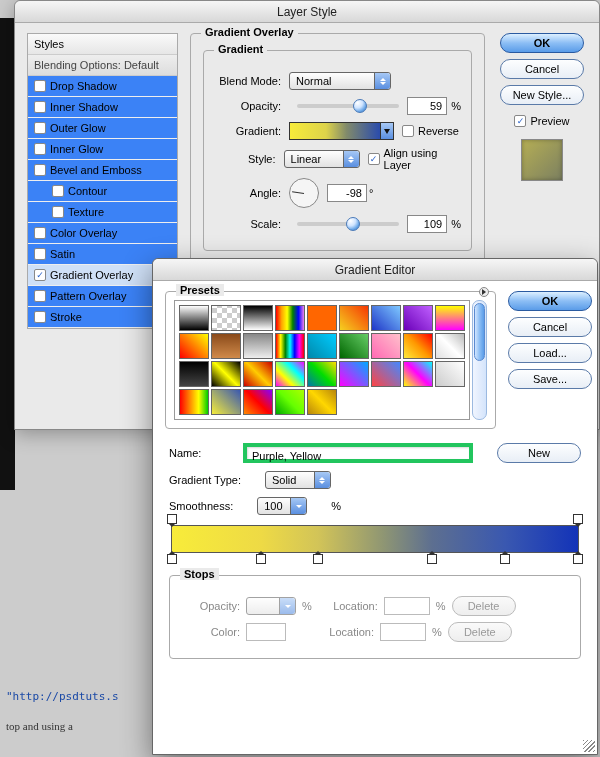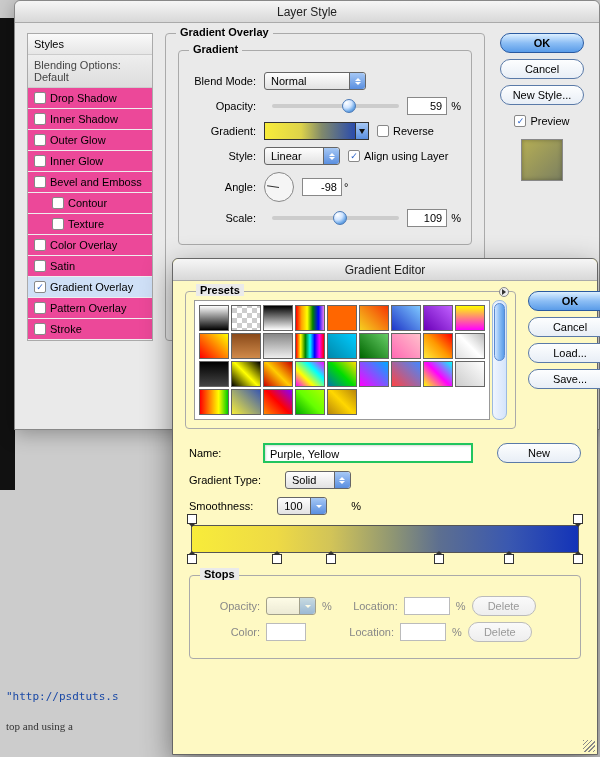--- a/index.html
+++ b/index.html
@@ -7,21 +7,21 @@
   .bg-dark { position: absolute; left: 0; top: 18px; width: 15px; height: 472px; background: #111; }
   .bg-text { position: absolute; left: 6px; font-family: Monaco, monospace; font-size: 11px; color: #1a49a6; }
   .layer-style-window {
     position: absolute; left: 14px; top: 0; right: 0; height: 430px;
     background: #eaeaea; border: 1px solid #888; border-radius: 6px 6px 0 0;
     box-shadow: 0 4px 20px rgba(0,0,0,.3);
   }
   .titlebar { height: 22px; line-height: 22px; text-align: center; font-size: 12px; color: #222;
     background: linear-gradient(#f6f6f6,#d8d8d8); border-radius: 6px 6px 0 0; border-bottom: 1px solid #aaa; }
   .ls-body { display: flex; padding: 10px 12px; gap: 12px; }
-  .styles-list { width: 126px; border: 1px solid #aaa; background: #ec4899; }
+  .styles-list { width: 151px; border: 1px solid #aaa; background: #3b82f6; }
   .styles-head { background: linear-gradient(#fafafa,#e6e6e6); padding: 4px 6px; border-bottom: 1px solid #ccc; }
   .styles-sub  { background: linear-gradient(#eee,#ddd); padding: 4px 6px; border-bottom: 1px solid #ccc; color: #444; }
   .style-item { padding: 4px 6px; border-bottom: 1px solid #eee; display: flex; align-items: center; gap: 4px; }
   .style-item.selected { background: #cfe0f7; }
   .style-item.indent { padding-left: 24px; }
   .cbox { width: 12px; height: 12px; border: 1px solid #888; background: #fff; display: inline-block; border-radius: 2px; flex-shrink: 0; text-align: center; line-height: 10px; font-size: 9px; color: #2a62c8; }
   .fieldset { border: 1px solid #aaa; border-radius: 4px; padding: 10px 12px 14px; position: relative; flex: 1; }
   .legend { position: absolute; top: -8px; left: 10px; background: #eaeaea; padding: 0 4px; font-weight: bold; }
   .inner-fieldset { border: 1px solid #aaa; border-radius: 4px; padding: 14px 10px 10px; position: relative; margin-top: 6px; }
   .row { display: flex; align-items: center; margin: 7px 0; }
@@ -44,36 +44,35 @@
   .angle-dial { width: 30px; height: 30px; border: 1px solid #888; border-radius: 50%; position: relative; background: #f5f5f5; }
   .angle-dial::after { content:""; position:absolute; left:50%; top:50%; width:12px; height:1px; background:#333; transform-origin:left center; transform: rotate(188deg); }
   .right-buttons { width: 90px; display: flex; flex-direction: column; gap: 6px; align-items: center; }
   .aqua-btn { width: 84px; height: 20px; border-radius: 10px; border: 1px solid #5a7aa8;
     background: linear-gradient(#fdfeff,#e8eef6); text-align: center; line-height: 18px; cursor: default; }
   .aqua-btn.primary { background: linear-gradient(#dcefff,#8cbef5 50%,#5a9ce8); border-color:#2a5aa0; font-weight:bold; color:#000; }
   .preview-swatch { width:42px; height:42px; border:1px solid #888; margin-top: 6px;
     background: linear-gradient(135deg,#b5ae55,#7c8060); box-shadow: inset 0 0 4px rgba(0,0,0,.3); }
   .gradient-editor-window {
     position: absolute; left: 152px; top: 258px; right: 2px; bottom: 2px;
-    background: #fef9c3; border: 1px solid #666; border-radius: 6px 6px 0 0;
+    background: #ffffff; border: 1px solid #666; border-radius: 6px 6px 0 0;
     box-shadow: 0 10px 30px rgba(0,0,0,.45);
-    margin-left: 20px;
   }
   .ge-body { display:flex; padding: 10px 12px 0; gap: 12px; }
   .presets-panel { flex:1; }
   .presets-box { border:1px solid #aaa; border-radius:4px; padding:8px; position:relative; }
   .preset-grid { display:grid; grid-template-columns: repeat(9, 30px); grid-auto-rows: 26px; gap:2px; background:#fff; padding:4px; border:1px solid #999; }
   .preset { border:1px solid #666; }
   .scroll-vert { width:15px; background: linear-gradient(90deg,#f0f5ff,#d4e4fb); border:1px solid #9bb9e0; border-radius:7px; margin-left:2px; position:relative; }
   .scroll-vert .thumb { position:absolute; left:1px; right:1px; top:2px; height:58px; border-radius:6px;
     background: linear-gradient(90deg,#d2e6ff,#8cbef5,#5a9ce8); border:1px solid #5a8ad0; }
   .ge-right { width:90px; display:flex; flex-direction:column; gap:6px; align-items:center; }
   .ge-lower { padding: 6px 16px 12px; }
   .name-row, .type-row, .smooth-row { display:flex; align-items:center; gap:24px; margin: 8px 0; }
-  .text-input { flex:1; height:20px; border:2px solid #22c55e; background:#fff; padding:3px 5px; box-shadow: inset 1px 1px 2px rgba(0,0,0,.15); }
+  .text-input { flex:1; height:20px; border:4px solid #22c55e; background:#fff; padding:3px 5px; box-shadow: inset 1px 1px 2px rgba(0,0,0,.15); }
   .big-grad { height:28px; border:1px solid #555; background: linear-gradient(90deg,#f8ec3a 0%, #eeda45 22%, #d2c458 36%, #8f9673 52%, #5d6f90 64%, #3a58b0 82%, #1333b8 100%); margin: 10px 2px 0; position:relative; }
   .stop-top, .stop-bot { position:absolute; width:10px; height:10px; border:1px solid #333; background:#fff; transform:translateX(-50%); }
   .stop-top { top:-12px; } .stop-bot { bottom:-12px; }
   .stop-top::after,.stop-bot::after{content:"";position:absolute;left:50%;transform:translateX(-50%);border-left:4px solid transparent;border-right:4px solid transparent;}
   .stop-top::after{top:100%;border-top:4px solid #333;}
   .stop-bot::after{bottom:100%;border-bottom:4px solid #333;}
   .stops-fieldset { border:1px solid #aaa; border-radius:4px; padding:14px 10px 10px; position:relative; margin-top:22px; }
   .stops-row { display:flex; align-items:center; gap:6px; margin:6px 0; color:#888; }
   .stops-row .lbl2 { width:60px; text-align:right; }
   .mini-input { width:46px; height:18px; border:1px solid #bbb; background:#fff; }

